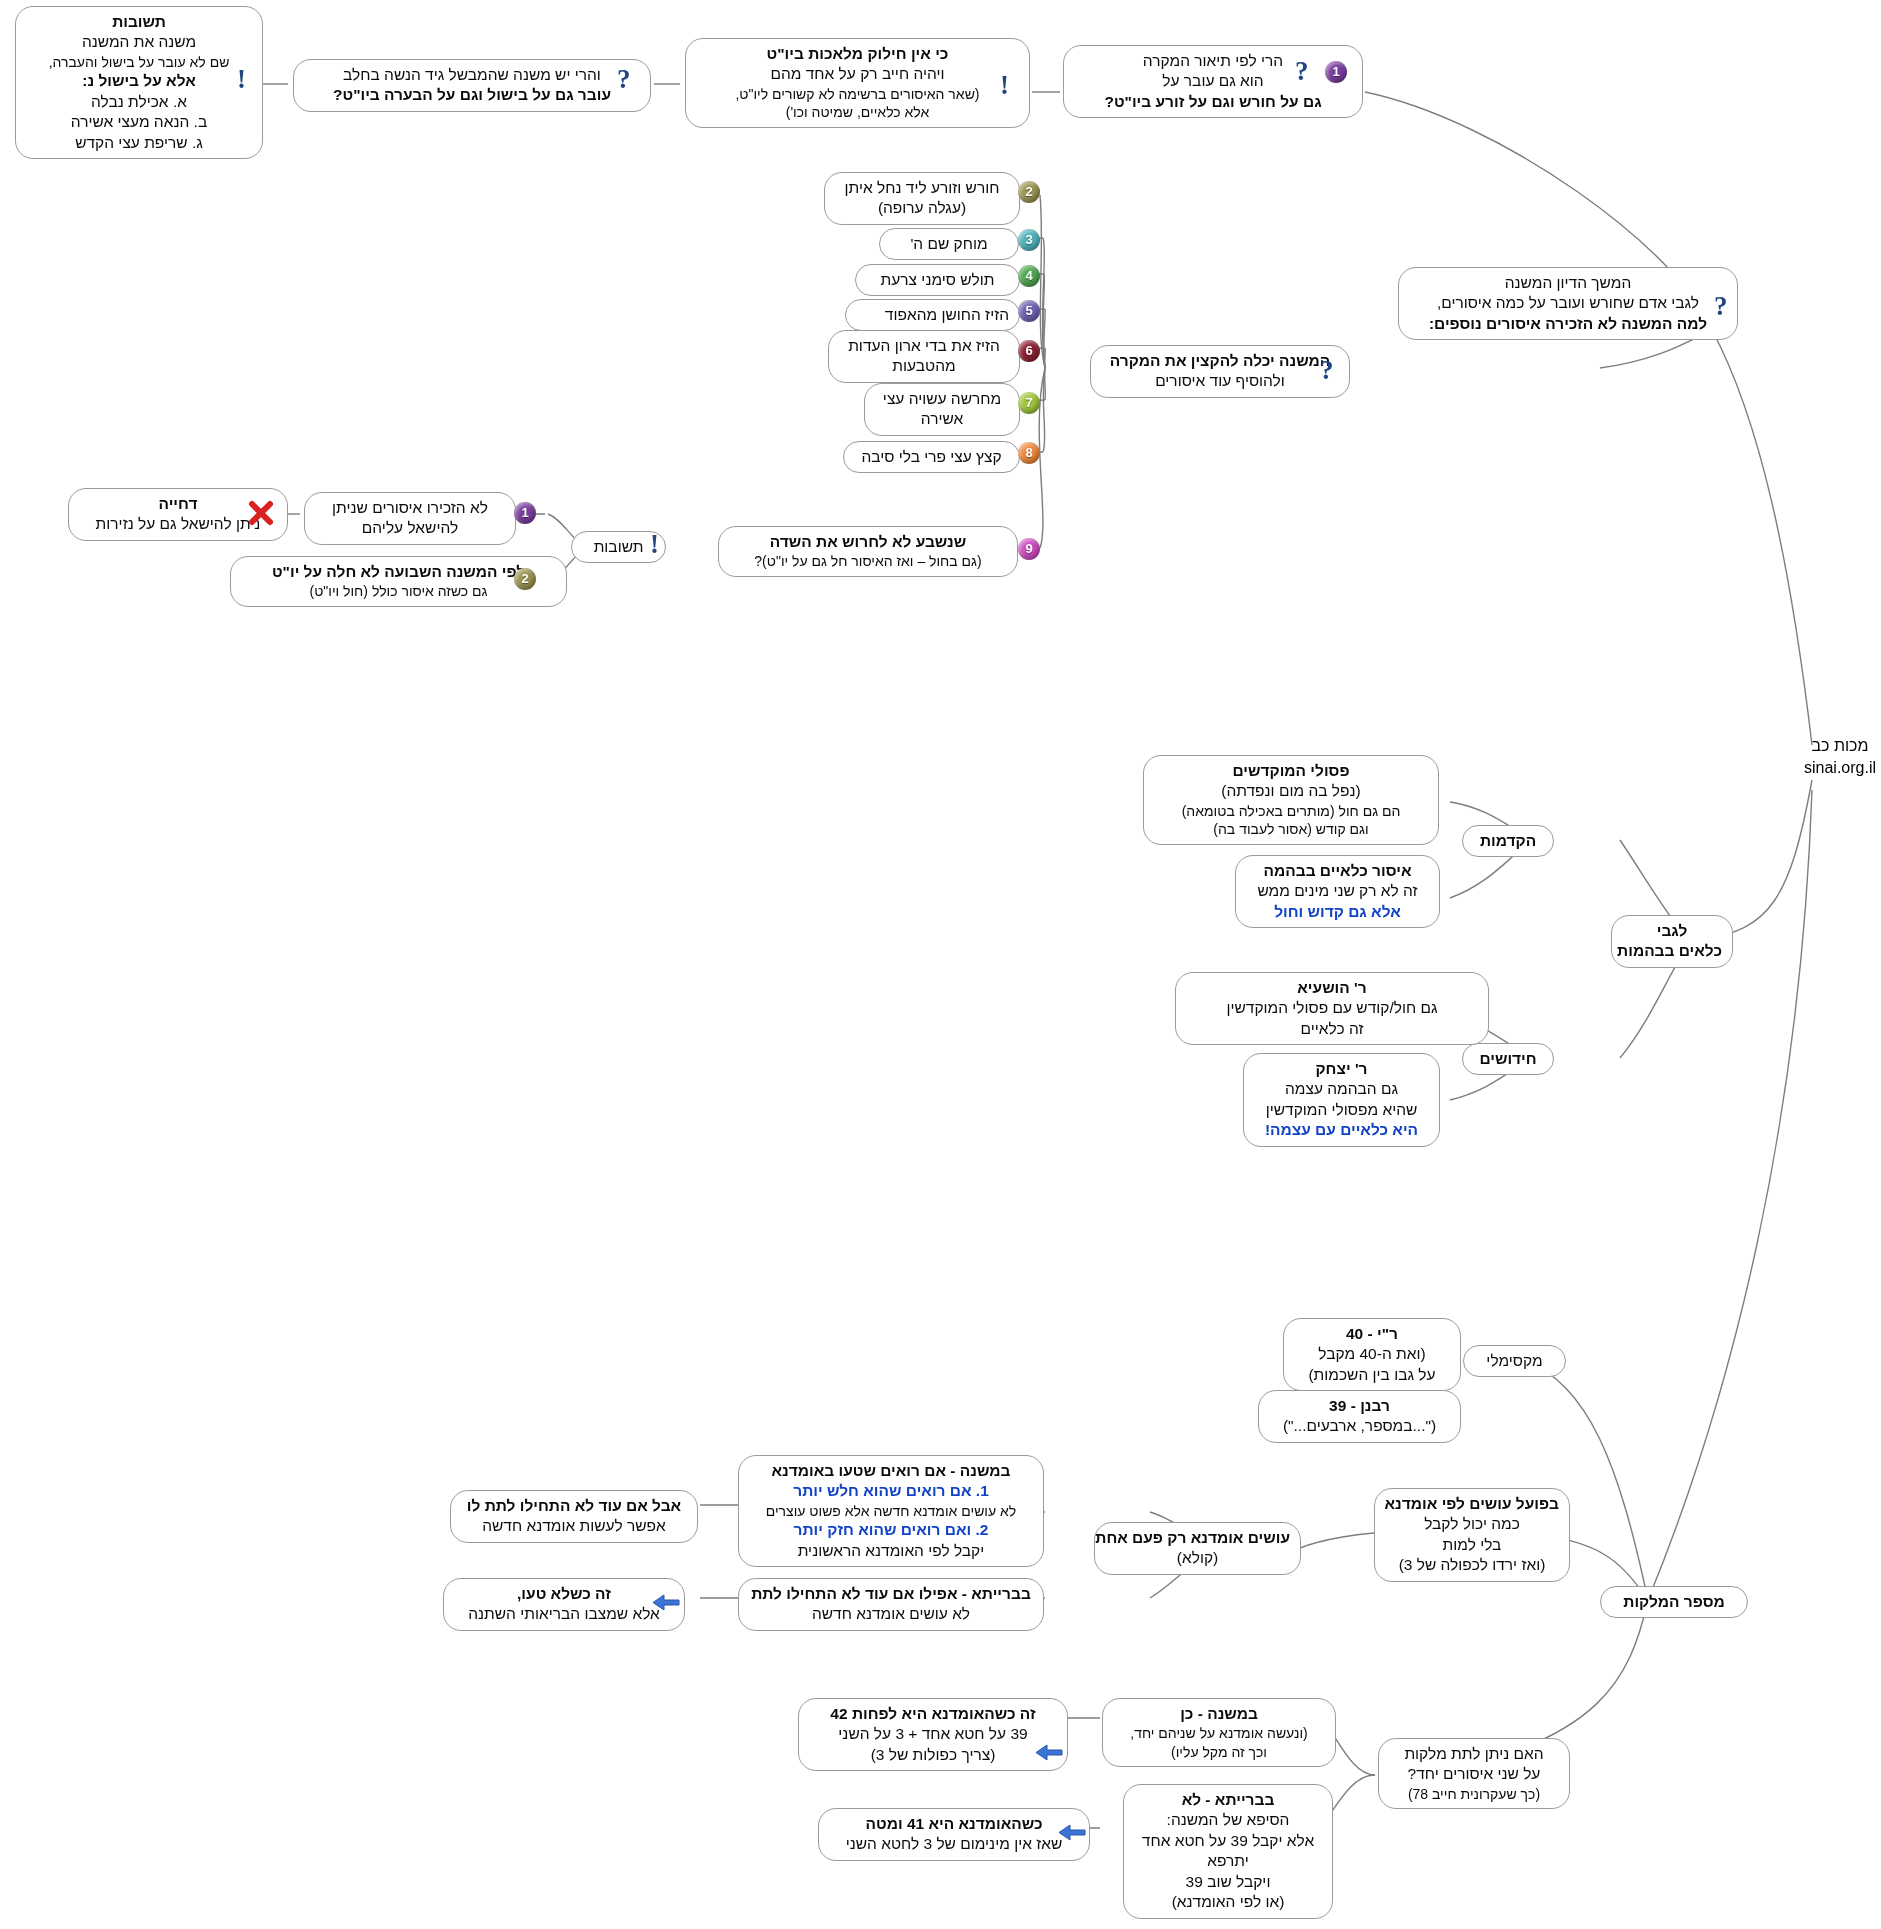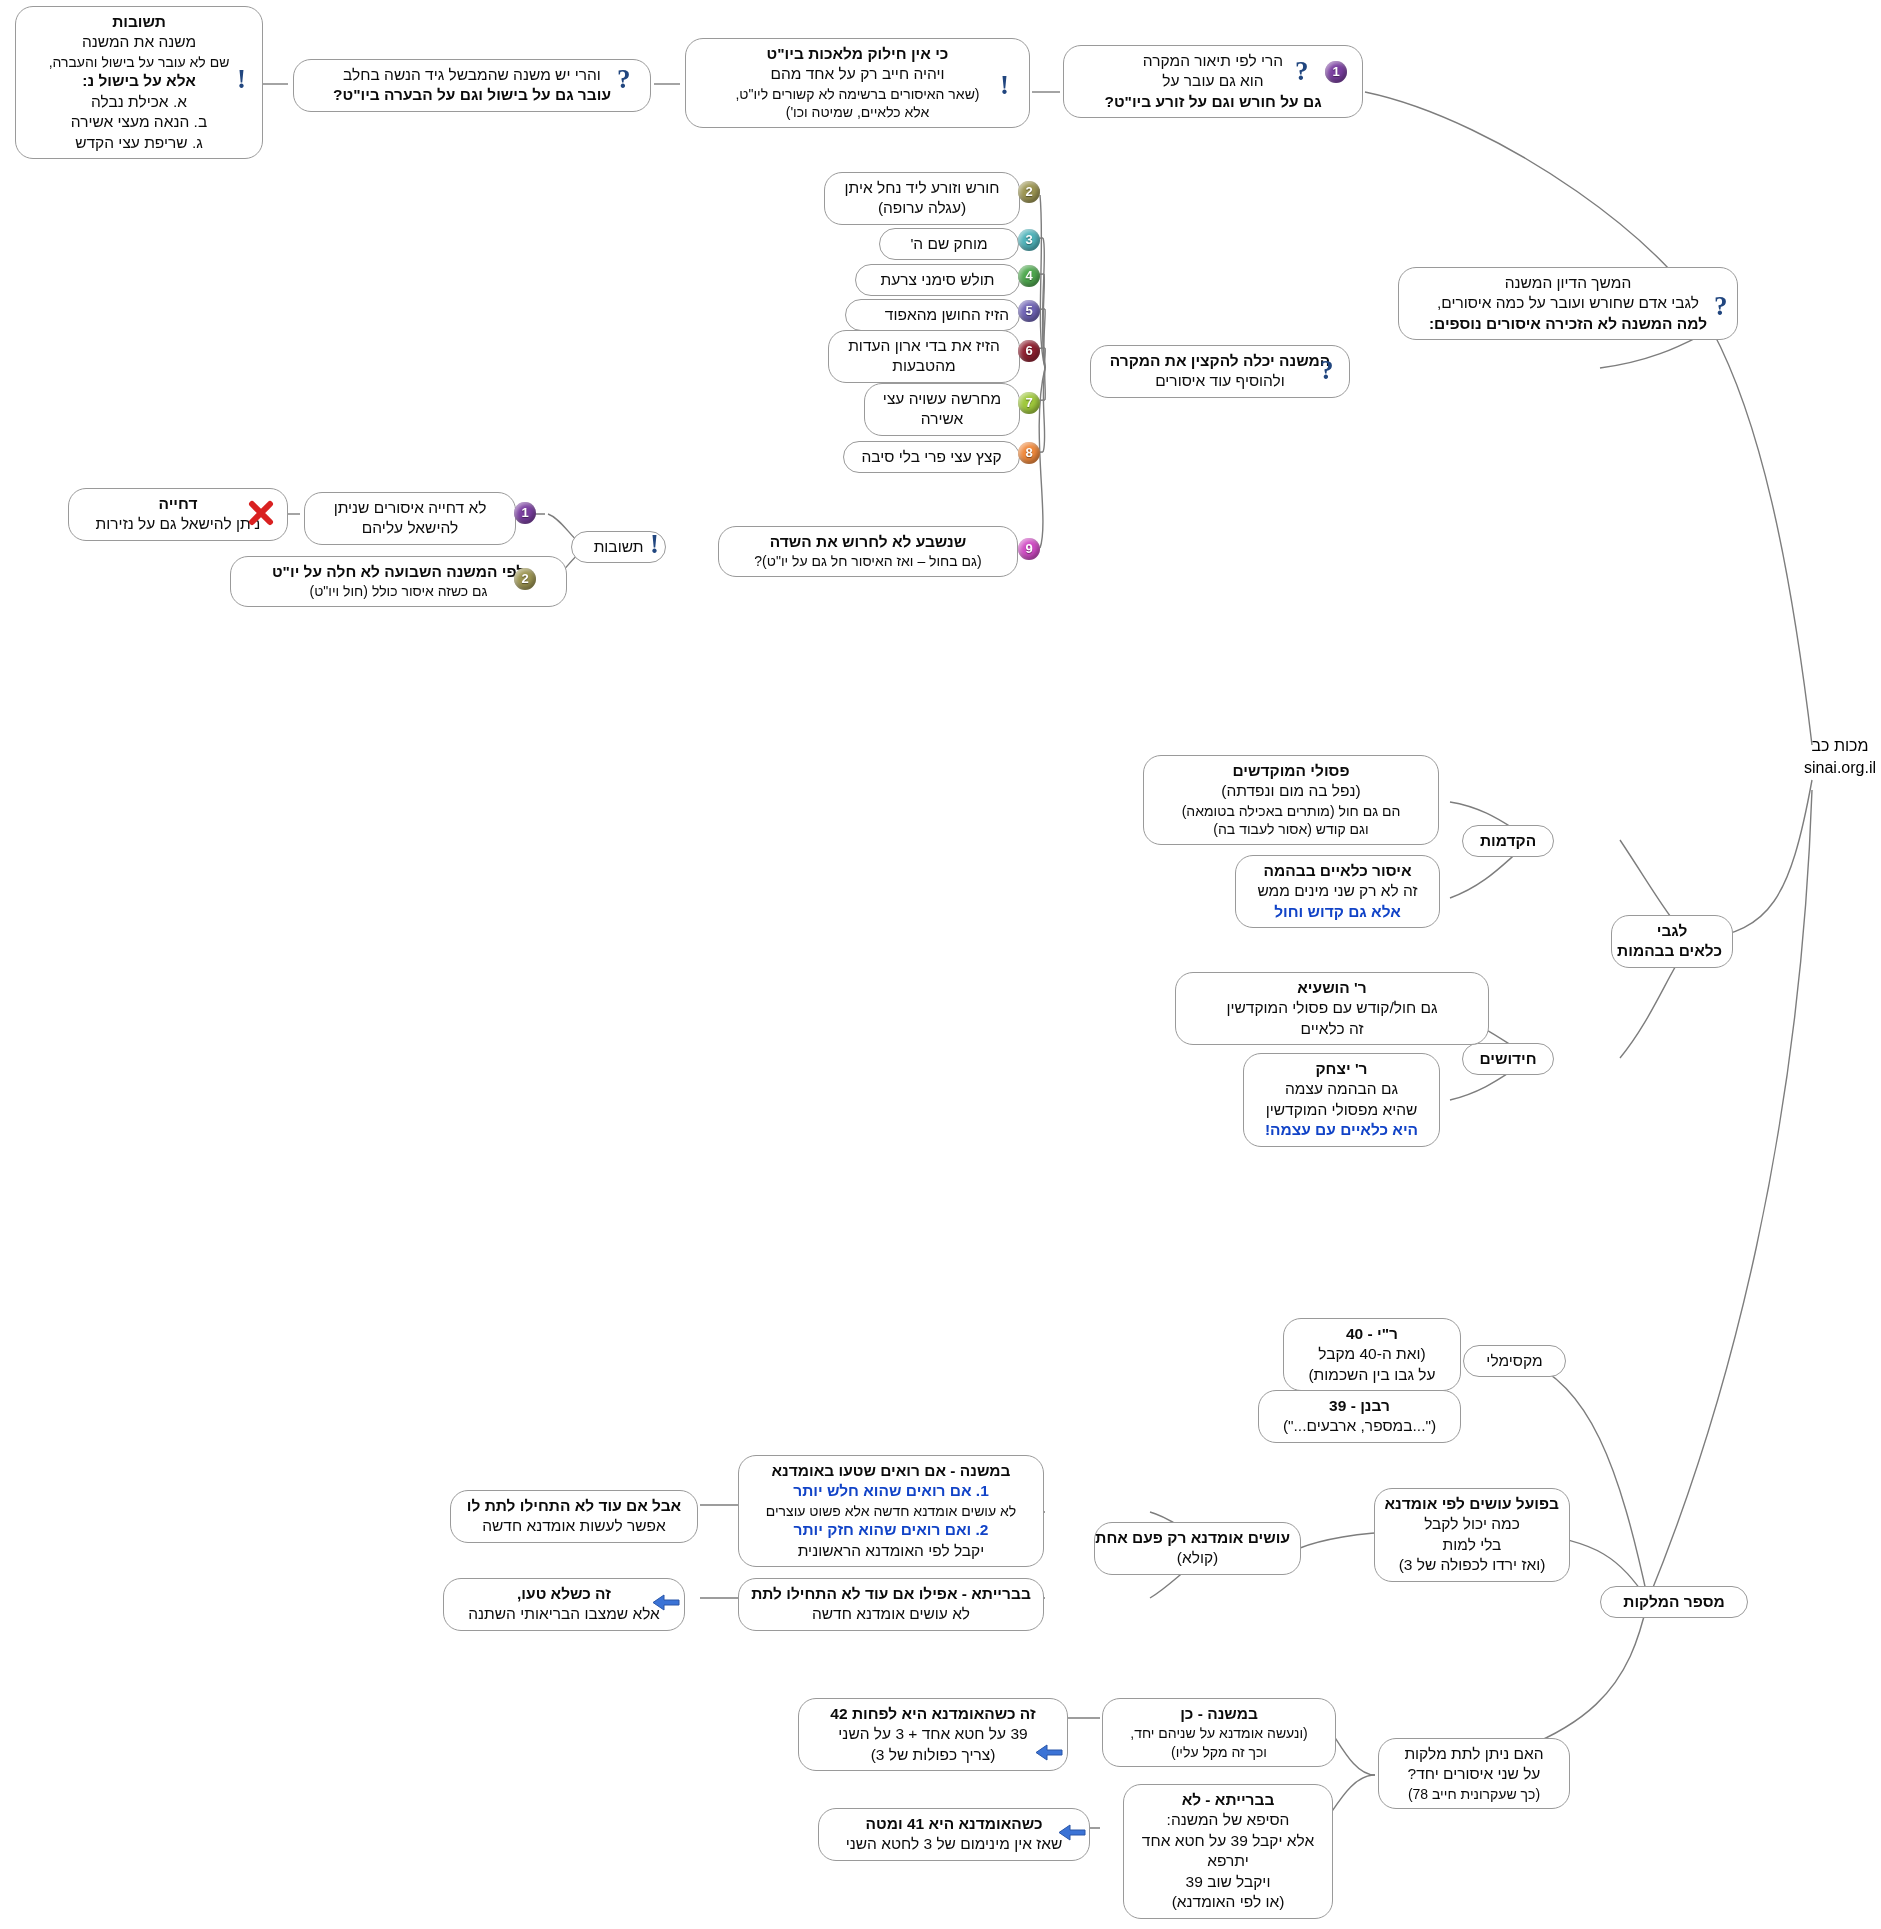--- a/index.html
+++ b/index.html
@@ -268,21 +268,21 @@
     <span class="ln sm">(גם בחול – ואז האיסור חל גם על יו"ט)?</span>
   </div>
   <div class="marker" style="left:1018px; top:538px; background:#d04cc4;">9</div>
 
   <div class="node" style="left:571px; top:531px; width:95px;">
     <span class="ln">תשובות</span>
   </div>
   <div class="bang-icon" style="left:650px; top:531px;">!</div>
 
   <div class="node" style="left:304px; top:492px; width:212px;">
-    <span class="ln">לא דחייה איסורים שניתן</span>
+    <span class="ln">לא הזכירו איסורים שניתן</span>
     <span class="ln">להישאל עליהם</span>
   </div>
   <div class="marker" style="left:514px; top:502px; background:#7a3fa0;">1</div>
 
   <div class="node" style="left:230px; top:556px; width:337px;">
     <span class="ln b">לפי המשנה השבועה לא חלה על יו"ט</span>
     <span class="ln sm">גם כשזה איסור כולל (חול ויו"ט)</span>
   </div>
   <div class="marker" style="left:514px; top:568px; background:#9c9552;">2</div>
 

